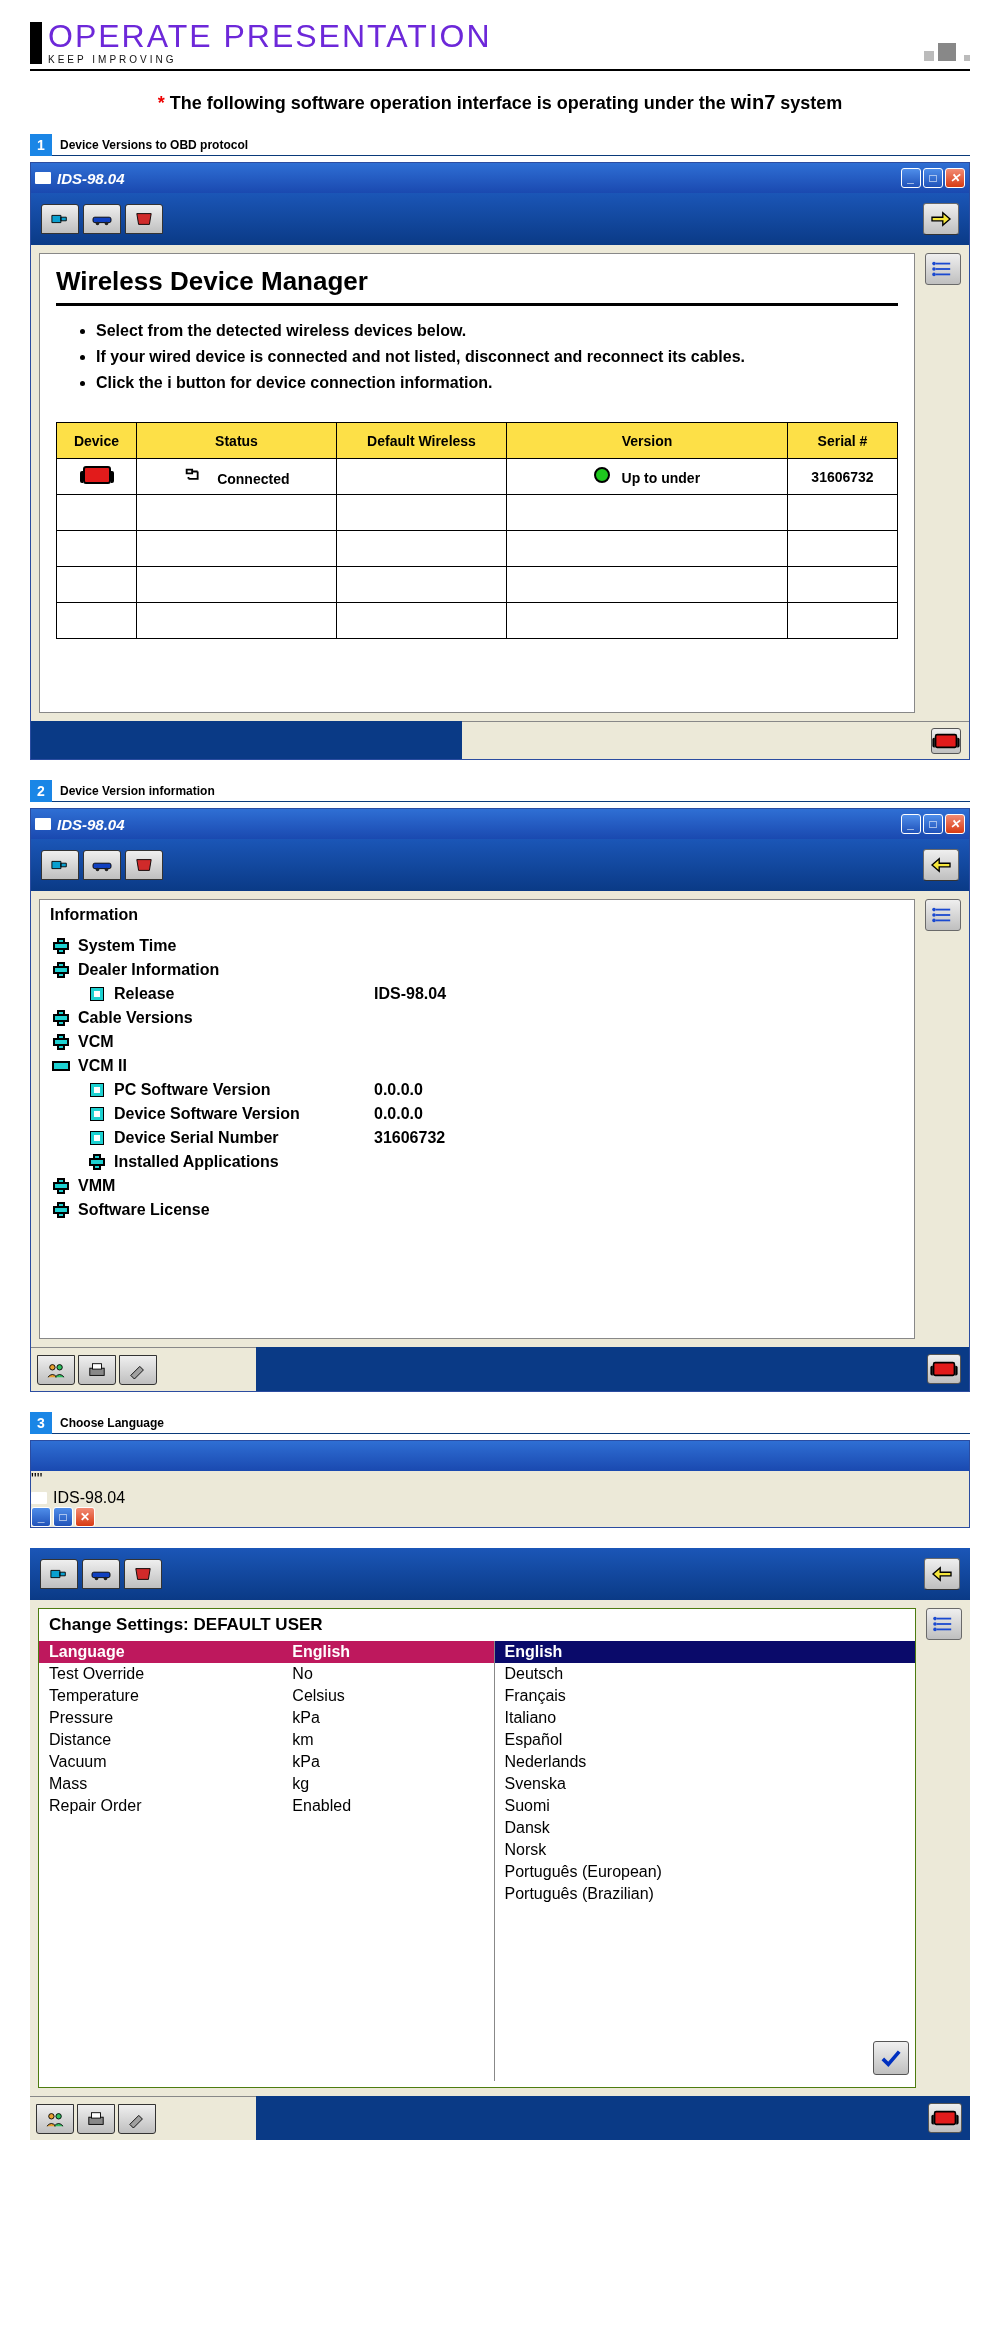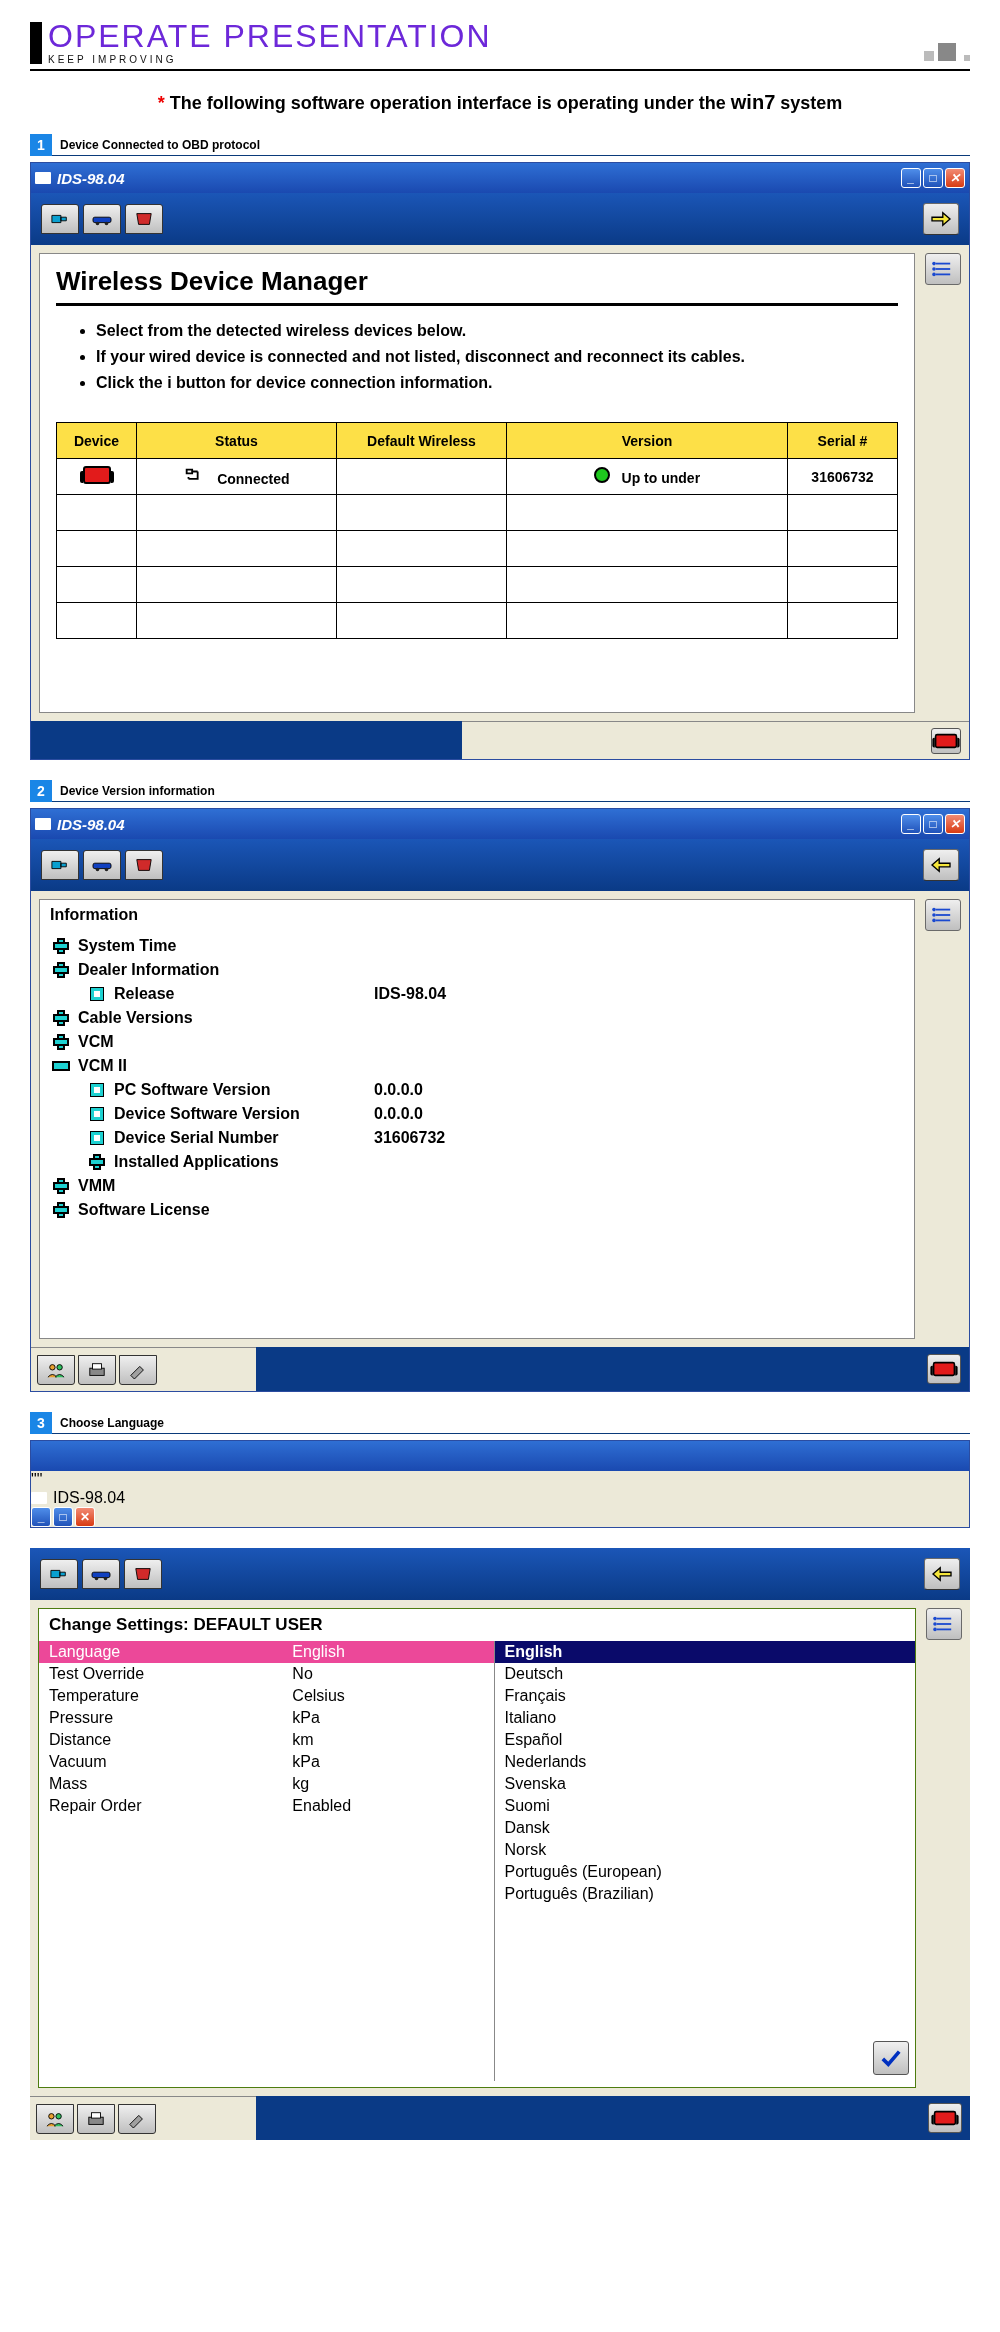--- a/index.html
+++ b/index.html
@@ -299,21 +299,21 @@
     flex: 0 0 52%;
     border-right: 1px solid #888;
   }
   .settings-right { flex: 1; position:relative; }
   .s-row {
     display: flex;
     padding: 2px 10px;
   }
   .s-row .k { flex: 0 0 56%; }
   .s-row .v { flex: 1; }
-  .s-row.sel { background: #ec4899; color: #fff; font-weight: normal; }
+  .s-row.sel { background: #be185d; color: #fff; font-weight: bold; }
   .r-row { padding: 2px 10px; }
   .r-row.sel { background: #0a0a6a; color: #fff; font-weight: bold; }
   .check-btn {
     position: absolute; right: 6px; bottom: 6px;
     width: 36px; height: 34px;
     background: linear-gradient(#efefef,#bfbfbf);
     border:1px solid #555; border-radius:3px;
     display:flex; align-items:center; justify-content:center;
   }
 </style>
@@ -337,21 +337,21 @@
     </div>
   </div>
 
   <div class="page-caption">
     <span class="ast">*</span>
     <span class="rest">The following software operation interface is operating under the </span><span class="bold">win7</span><span class="rest"> system</span>
   </div>
 
   <div class="step-label">
     <div class="step-num">1</div>
-    <div class="step-text">Device Connected to OBD protocol</div>
+    <div class="step-text">Device Versions to OBD protocol</div>
   </div>
 
   <div class="app-window">
     <div class="title-bar">
       <div class="title-bar-left">
         <span class="title-icon"></span>
         <span>IDS-98.04</span>
       </div>
       <div class="title-controls">
         <div class="title-btn min">_</div>

